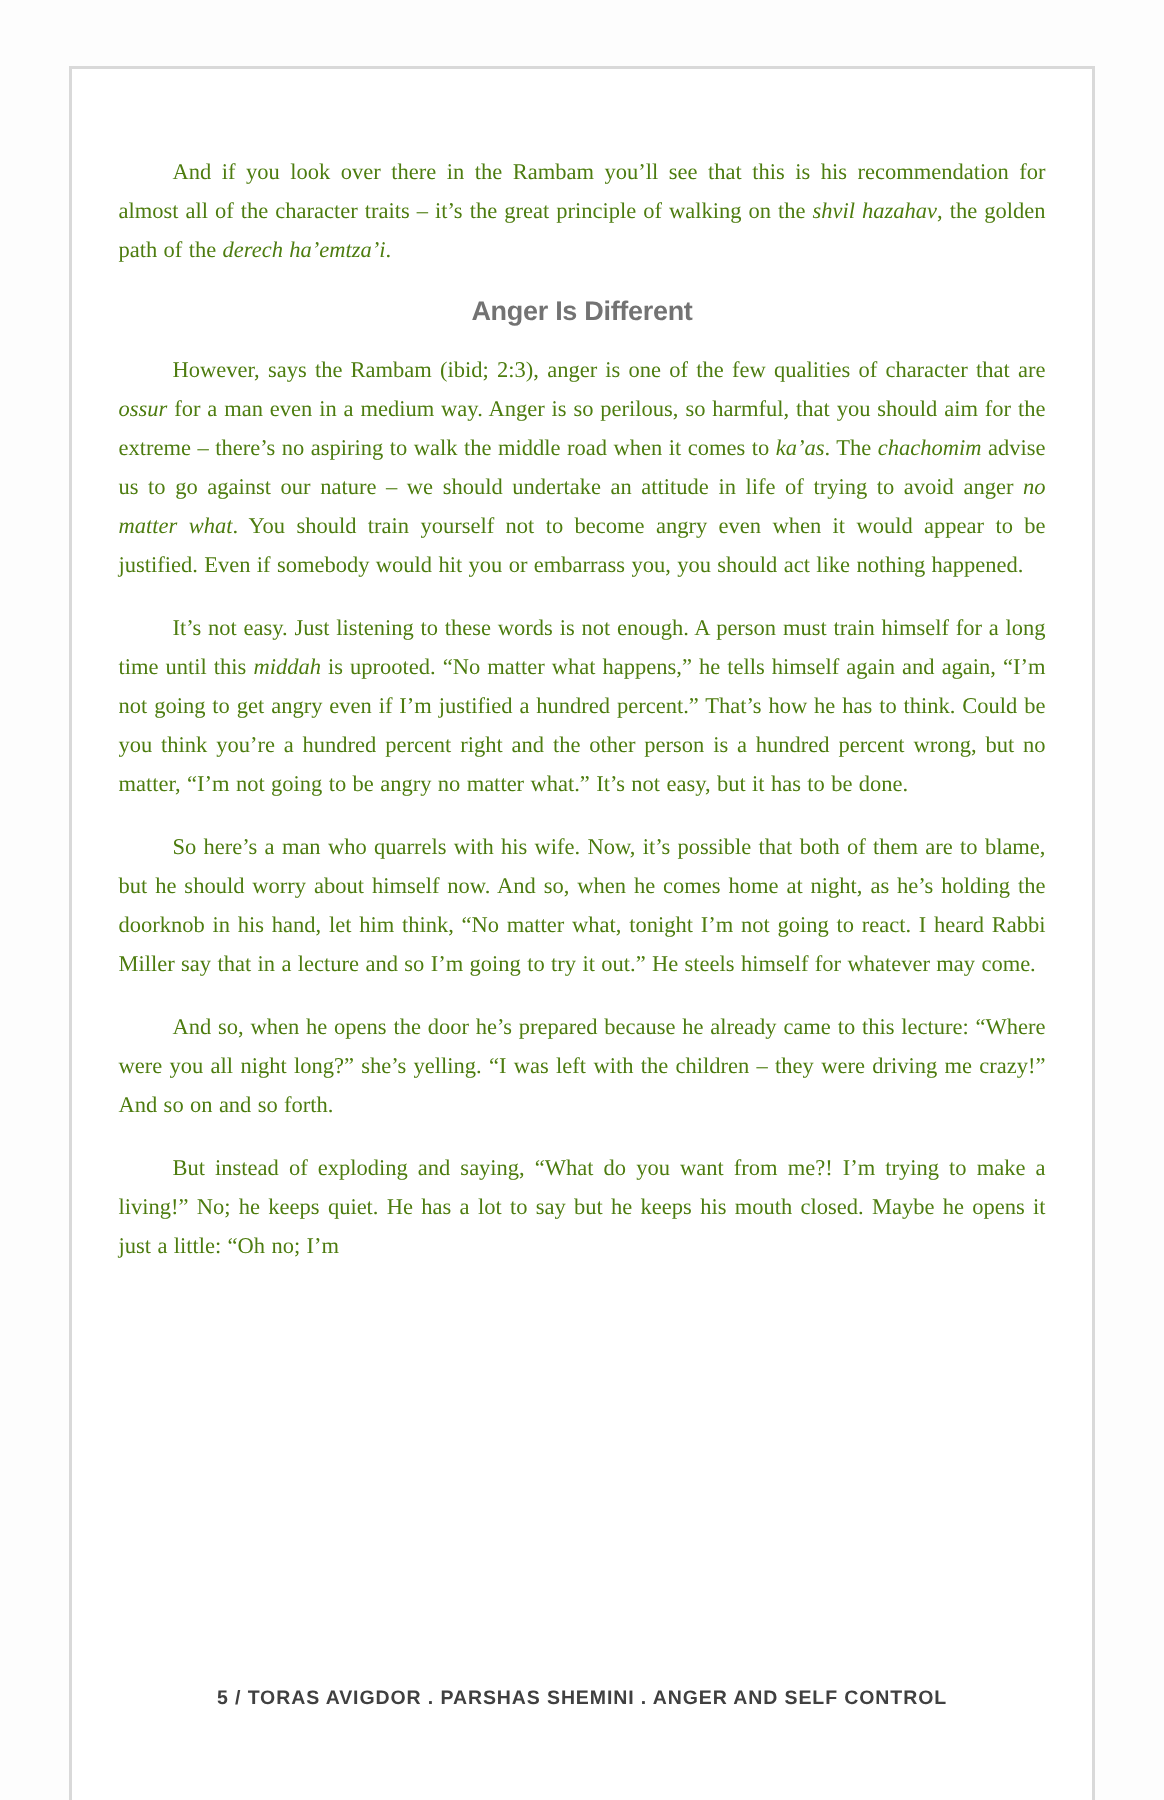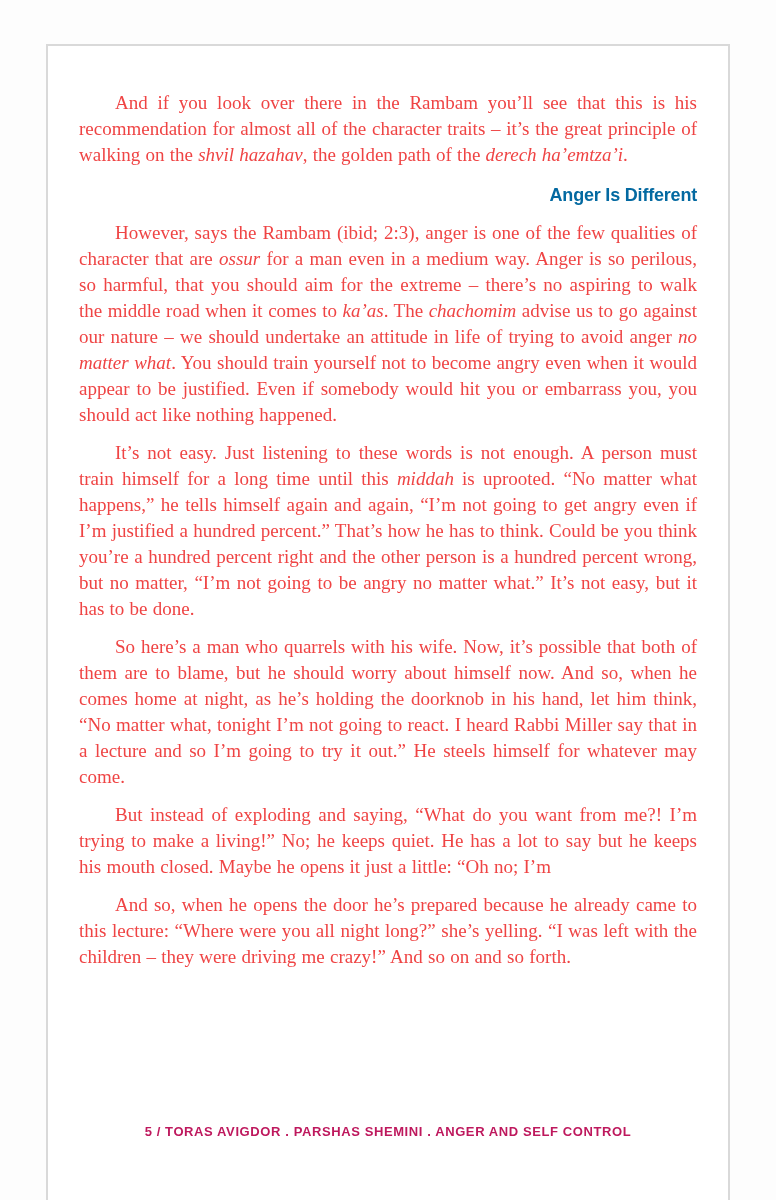--- a/index.html
+++ b/index.html
@@ -15,62 +15,62 @@
     width: 684px; height: 1300px; 
     background: #ffffff;
     border: 2px solid #d9d9d9;
   }
   .content {
     position: absolute;
     left: 31px; right: 31px; top: 40px;
   }
   .para {
     font-family: "Liberation Serif", serif;
-    font-size: 19px;
+    font-size: 15px;
     line-height: 26px;
-    color: #ef4444;
+    color: #4d7c0f;
     text-align: justify;
     text-indent: 36px;
-    margin: 4px 0 12px 0;
+    margin: 16px 0 12px 0;
     word-spacing: 0.5px;
   }
   .para em { font-style: italic; }
   .heading {
     font-family: "Liberation Sans", sans-serif;
     font-weight: bold;
     font-size: 18px;
     line-height: 22px;
     letter-spacing: -0.2px;
-    color: #0369a1;
-    text-align: right;
+    color: #737373;
+    text-align: center;
     margin: 16px 0 14px 0;
   }
   .page-footer {
     position: absolute;
     left: 0; right: 0;
     top: 1078px; 
     text-align: center;
     font-family: "Liberation Sans", sans-serif;
     font-weight: bold;
     font-size: 13px;
     line-height: 16px;
     letter-spacing: 0.6px;
-    color: #be185d;
+    color: #404040;
     white-space: nowrap;
   }
 </style>
 </head>
 <body>
 
 <div class="page-card">
   <div class="content">
       <p class="para"><span>And if you look over there in the Rambam you’ll see that this is his recommendation for almost all of the character traits – it’s the great principle of walking on the </span><em>shvil hazahav</em><span>, the golden path of the </span><em>derech ha’emtza’i</em><span>.</span></p>
       <h2 class="heading">Anger Is Different</h2>
       <p class="para"><span>However, says the Rambam (ibid; 2:3), anger is one of the few qualities of character that are </span><em>ossur</em><span> for a man even in a medium way. Anger is so perilous, so harmful, that you should aim for the extreme – there’s no aspiring to walk the middle road when it comes to </span><em>ka’as</em><span>. The </span><em>chachomim</em><span> advise us to go against our nature – we should undertake an attitude in life of trying to avoid anger </span><em>no matter what</em><span>. You should train yourself not to become angry even when it would appear to be justified. Even if somebody would hit you or embarrass you, you should act like nothing happened.</span></p>
       <p class="para"><span>It’s not easy. Just listening to these words is not enough. A person must train himself for a long time until this </span><em>middah</em><span> is uprooted. “No matter what happens,” he tells himself again and again, “I’m not going to get angry even if I’m justified a hundred percent.” That’s how he has to think. Could be you think you’re a hundred percent right and the other person is a hundred percent wrong, but no matter, “I’m not going to be angry no matter what.” It’s not easy, but it has to be done.</span></p>
       <p class="para"><span>So here’s a man who quarrels with his wife. Now, it’s possible that both of them are to blame, but he should worry about himself now. And so, when he comes home at night, as he’s holding the doorknob in his hand, let him think, “No matter what, tonight I’m not going to react. I heard Rabbi Miller say that in a lecture and so I’m going to try it out.” He steels himself for whatever may come.</span></p>
+      <p class="para"><span>And so, when he opens the door he’s prepared because he already came to this lecture: “Where were you all night long?” she’s yelling. “I was left with the children – they were driving me crazy!” And so on and so forth.</span></p>
       <p class="para"><span>But instead of exploding and saying, “What do you want from me?! I’m trying to make a living!” No; he keeps quiet. He has a lot to say but he keeps his mouth closed. Maybe he opens it just a little: “Oh no; I’m</span></p>
-      <p class="para"><span>And so, when he opens the door he’s prepared because he already came to this lecture: “Where were you all night long?” she’s yelling. “I was left with the children – they were driving me crazy!” And so on and so forth.</span></p>
     </div>
   <div class="page-footer">
     <span>5 / TORAS AVIGDOR . PARSHAS SHEMINI . ANGER AND SELF CONTROL</span>
   </div>
 </div>
 
 </body></html>

